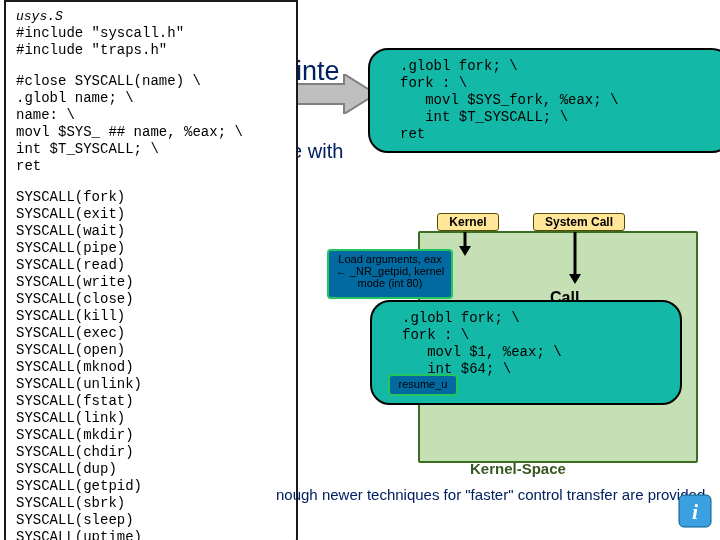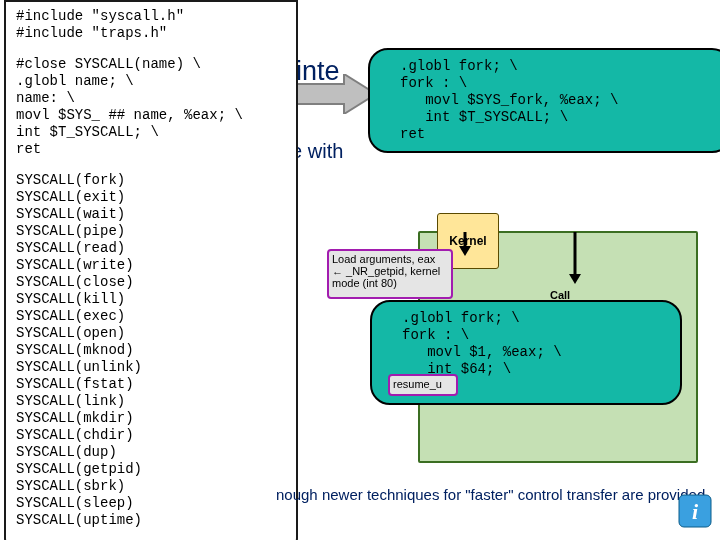--- a/index.html
+++ b/index.html
@@ -4,42 +4,43 @@
 <style>
   html,body{margin:0;padding:0;width:720px;height:540px;overflow:hidden;font-family:Arial,sans-serif;background:#fff}
   .stage{position:relative;width:720px;height:540px}
   .abs{position:absolute}
   .mono{font-family:"Courier New",monospace;font-size:14px;line-height:17px;white-space:pre}
   .code-outer{border:2px solid #1a1a1a;border-radius:14px;background:#fff;padding:6px 10px}
   .code-box{border:2px solid #000;border-radius:20px;background:#14b8a6;padding:8px 30px}
   .title{font-size:27px;color:#002060}
   .sub2{font-size:20px;color:#002060}
   .greenbox{position:absolute;background:#c5e0b4;border:2px solid #3b6e22;border-radius:2px}
-  .ysmall{position:absolute;background:#e5e5e5;border:2px solid #a21caf;border-radius:4px;font-size:11px;line-height:12px;padding:2px 3px;color:#000}
-  .ylabel{position:absolute;background:#ffe699;border:1px solid #5a4a00;border-radius:3px;font-size:12px;font-weight:bold;text-align:center;padding:20px 4px;color:#000}
-  .tiny{font-size:11px;color:#000}
+  .ysmall{position:absolute;background:#0369a1;border:2px solid #22c55e;border-radius:4px;font-size:11px;line-height:12px;text-align:center;padding:2px 3px;color:#000}
+  .ylabel{position:absolute;background:#ffe699;border:1px solid #5a4a00;border-radius:3px;font-size:12px;font-weight:bold;text-align:center;padding:1px 4px;color:#000}
+  .tiny{font-size:16px;color:#000}
   .klabel{position:absolute;font-size:15px;font-weight:bold;color:#385723}
   .foot{font-size:15px;color:#002060}
   .arrow{position:absolute}
 </style>
 </head>
 <body>
 
 <div class="stage">
 
   <div class="greenbox" style="left:418px;top:231px;width:276px;height:228px"></div>
 
   <div class="abs title" style="left:296px;top:56px">inte</div>
   <div class="abs sub2" style="left:280px;top:140px">de with</div>
 
   <svg class="arrow" style="left:288px;top:74px" width="90" height="40">
     <polygon points="0,10 56,10 56,0 88,20 56,40 56,30 0,30" fill="#bfbfbf" stroke="#7f7f7f" stroke-width="2"></polygon>
   </svg>
 
   <div class="ylabel" style="left:437px;top:213px;width:52px">Kernel</div>
+  <div class="ylabel" style="left:533px;top:213px;width:82px">System Call</div>
 
   <div class="ysmall" style="left:327px;top:249px;width:116px;height:42px">Load arguments,
 eax ← _NR_getpid,
 kernel mode (int 80)</div>
   <div class="abs tiny" style="left:550px;top:289px;font-weight:bold">Call</div>
 
   <svg class="arrow" style="left:458px;top:232px" width="14" height="24">
       <line x1="7" y1="0" x2="7" y2="16" stroke="#000" stroke-width="3"></line>
       <polygon points="1,14 13,14 7,24" fill="#000"></polygon>
     </svg>
@@ -59,22 +60,24 @@
   <div class="abs code-box" style="left:370px;top:300px;width:248px">
     <div class="mono">.globl fork; \
 fork : \
    movl $1, %eax; \
    int $64; \
 ret</div>
   </div>
 
   <div class="ysmall" style="left:388px;top:374px;width:60px;height:14px">resume_u</div>
 
+  <div class="klabel" style="left:470px;top:460px">Kernel-Space</div>
 
   <div class="abs code-outer" style="left:4px;top:0px;width:270px;height:536px;border-bottom-left-radius:14px;border-bottom-right-radius:14px;border-top-left-radius:0;border-top-right-radius:0;">
+    <div class="mono" style="font-style:italic;font-size:13px">usys.S</div>
     <div class="mono">#include "syscall.h"
 #include "traps.h"</div>
     <div style="height:14px"></div>
     <div class="mono">#close SYSCALL(name) \
 .globl name; \
 name: \
 movl $SYS_ ## name, %eax; \
 int $T_SYSCALL; \
 ret</div>
     <div style="height:14px"></div>

